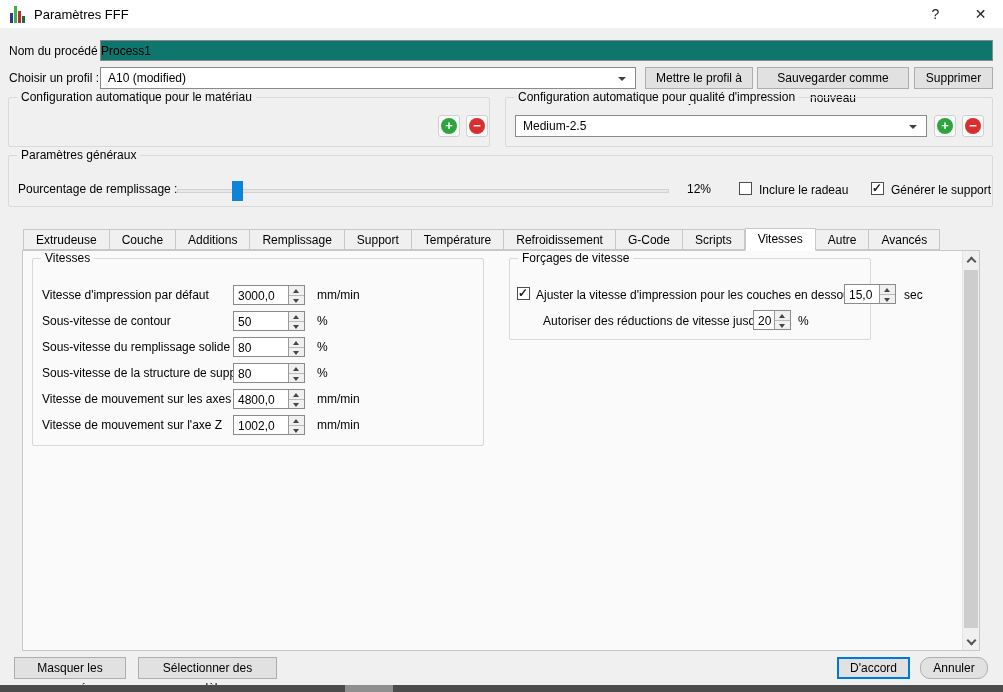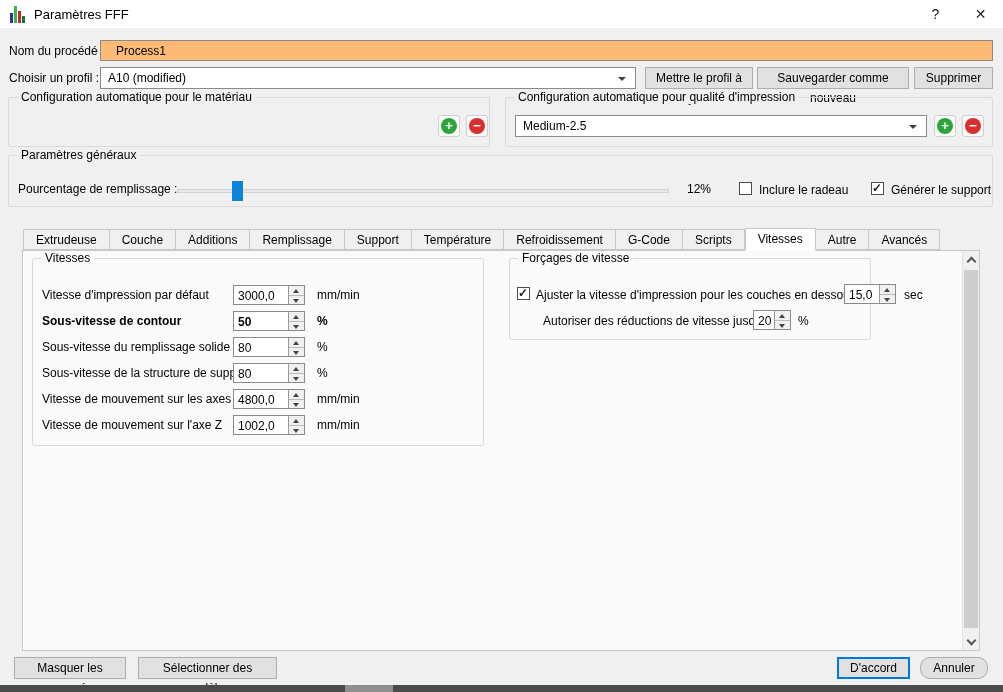--- a/index.html
+++ b/index.html
@@ -12,22 +12,22 @@
             display:flex;align-items:center;}
   .logo{display:flex;align-items:flex-end;gap:1px;height:17px;margin-left:10px;}
   .logo i{display:block;width:3px;}
   .title{margin-left:9px;font-size:13px;}
   .tb-sp{flex:1;}
   .tb-btn{width:45px;height:28px;display:flex;align-items:center;justify-content:center;
           font-size:14px;color:#222;cursor:default;}
 
   
   .lbl{position:absolute;white-space:nowrap;}
-  .tinput{position:absolute;background:#fdba74;border:1px solid #8a8a8a;height:21px;
-          padding:0 15px;font:12px "Liberation Sans",sans-serif;}
+  .tinput{position:absolute;background:#0f766e;border:1px solid #8a8a8a;height:21px;
+          padding:0 0;font:12px "Liberation Sans",sans-serif;}
   .combo{position:absolute;background:#fff;border:1px solid #8a8a8a;height:22px;
          line-height:20px;padding:0 22px 0 7px;overflow:hidden;white-space:nowrap;}
   .combo::after{content:"";position:absolute;right:9px;top:9px;
                 border-left:4px solid transparent;border-right:4px solid transparent;
                 border-top:4px solid #404040;}
   .btn{position:absolute;height:22px;background:#e1e1e1;border:1px solid #adadad;
        font:12px "Liberation Sans",sans-serif;text-align:center;line-height:20px;}
   .btn.default{border:2px solid #0078d7;line-height:18px;}
   .group{position:absolute;border:1px solid #d9d9d9;border-radius:2px;}
   .legend{position:absolute;top:-8px;left:8px;background:#f0f0f0;padding:0 4px;white-space:nowrap;}
@@ -168,21 +168,21 @@
           <span class="rlabel">Vitesse d'impression par défaut</span>
           <span class="spin">
             <span class="val">3000,0</span>
             <span class="btns">
               <span class="sb up"></span>
               <span class="sb down"></span>
             </span>
           </span>
           <span class="runit">mm/min</span>
         </div>
-        <div class="speed-row" style="top: 52px; font-weight: bold;">
+        <div class="speed-row" style="top: 52px;">
           <span class="rlabel">Sous-vitesse de contour</span>
           <span class="spin">
             <span class="val">50</span>
             <span class="btns">
               <span class="sb up"></span>
               <span class="sb down"></span>
             </span>
           </span>
           <span class="runit">%</span>
         </div>

